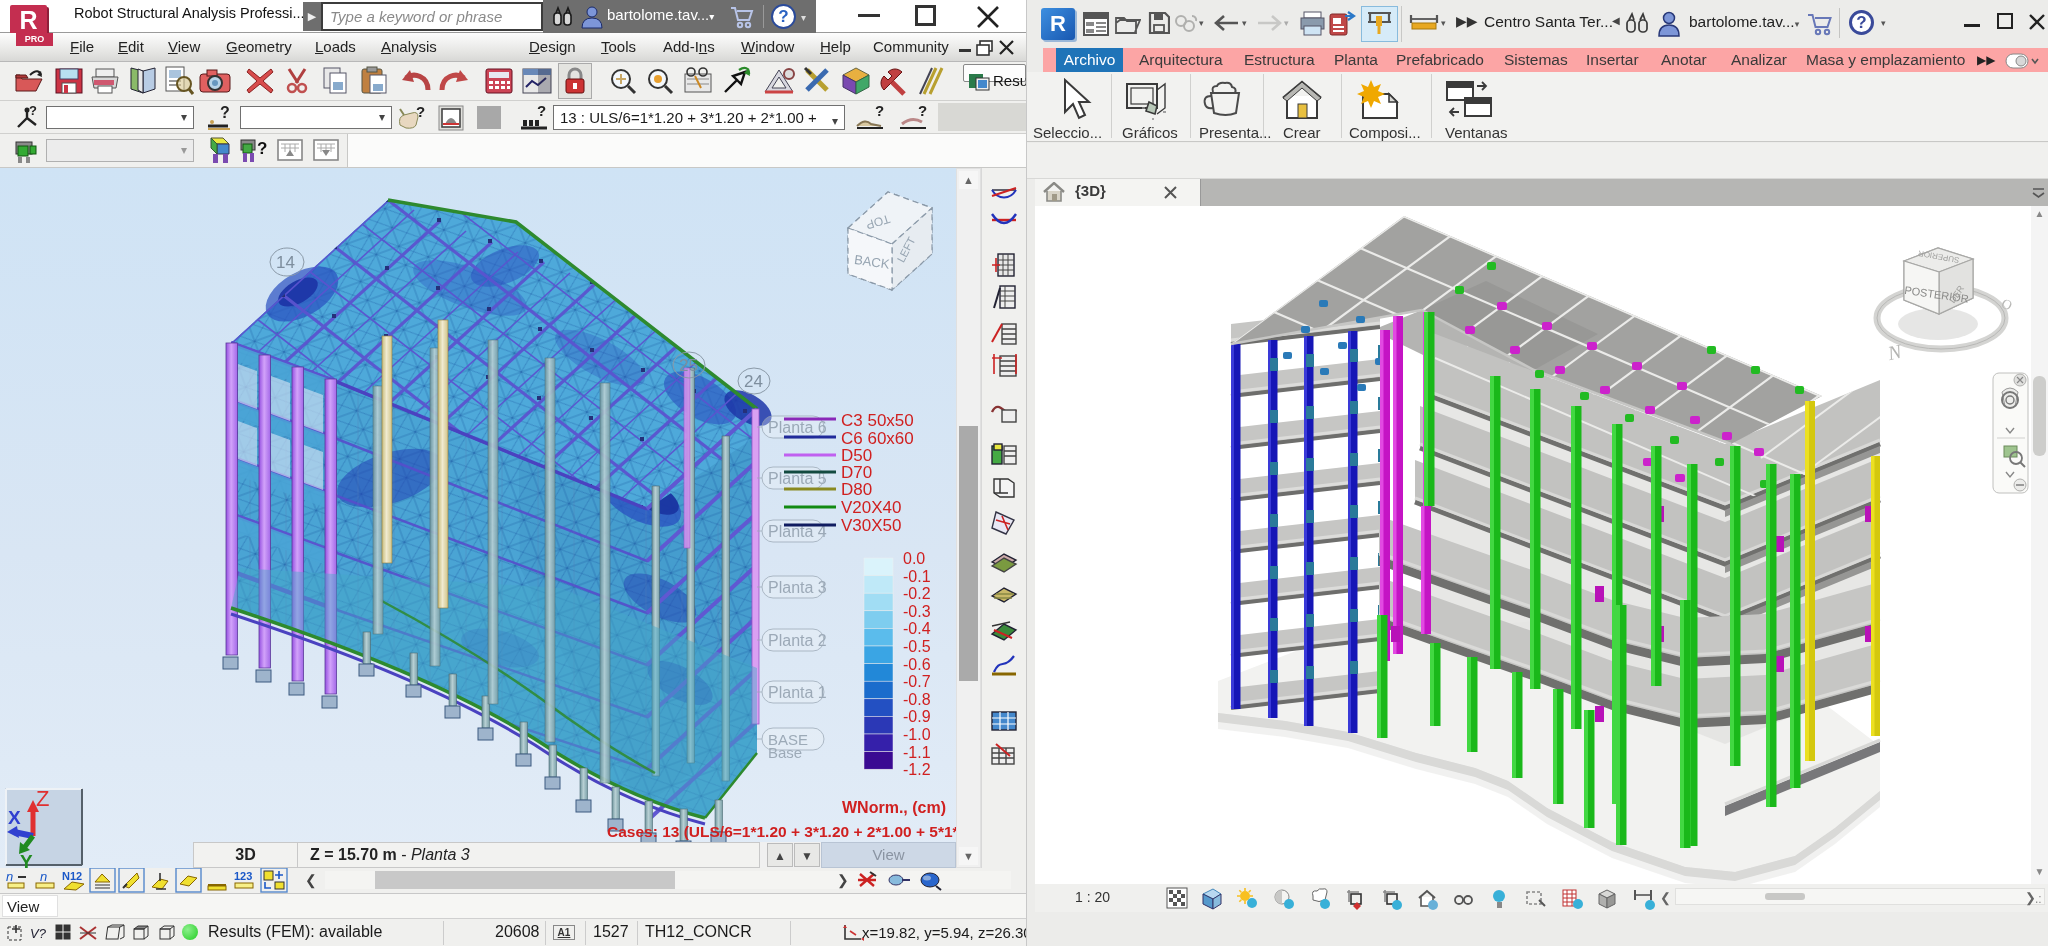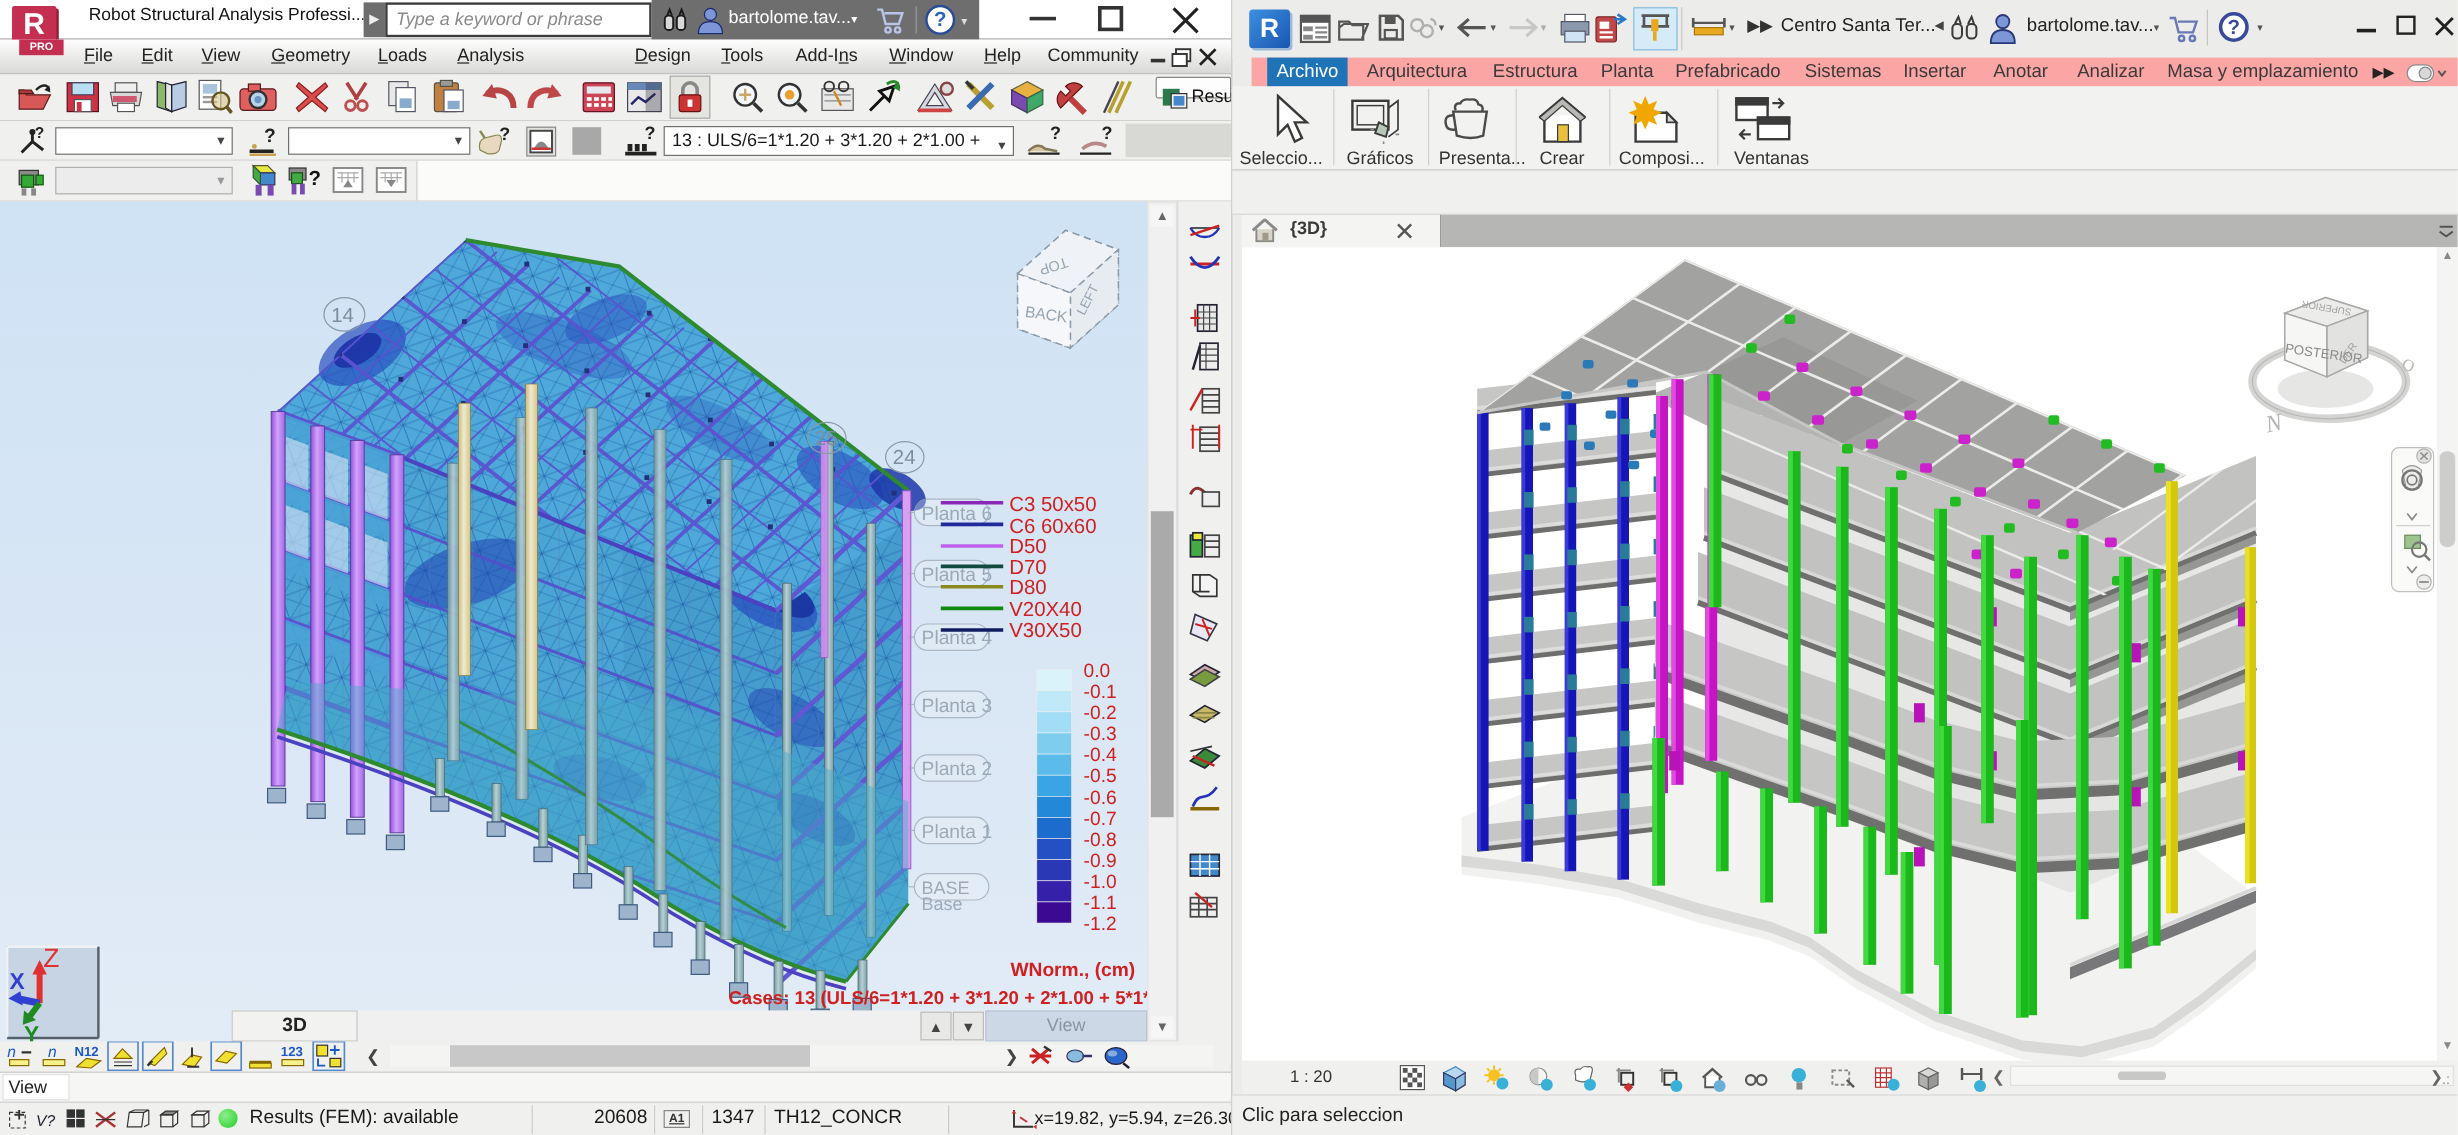--- a/index.html
+++ b/index.html
@@ -827,20 +827,21 @@
                   <rect x="0" y="4" width="22" height="16" fill="#eee" stroke="#444"></rect>
                   <path d="M0 9 h22 M0 14 h22 M7 4 v16 M14 4 v16" stroke="#444"></path>
                   <path d="M4 0 L18 12" stroke="#cc2222" stroke-width="2"></path>
                 </g>
             </g>
           </g>
         </svg>
       </div>
       <div id="r-3dbar" class="abs">
         <div class="abs" style="left:0;top:0;width:105px;height:26px;background:#f2f2f0;border:1px solid #c8c8c8;font-size:16px;font-weight:bold;color:#222;text-align:center;line-height:24px;">3D</div>
+        <div class="abs" style="left:105px;top:0;width:462px;height:26px;background:#f2f2f0;border:1px solid #c8c8c8;border-left:none;font-size:16px;color:#222;line-height:24px;padding-left:12px;"><b>Z = 15.70 m</b>&nbsp;- <i>Planta 3</i></div>
         <div class="abs" style="left:574px;top:1px;width:26px;height:24px;background:#e8e8e6;border:1px solid #bbb;color:#444;font-size:12px;text-align:center;line-height:24px;">▲</div>
         <div class="abs" style="left:601px;top:1px;width:26px;height:24px;background:#e8e8e6;border:1px solid #bbb;color:#444;font-size:12px;text-align:center;line-height:24px;">▼</div>
         <div class="abs" style="left:628px;top:0;width:135px;height:26px;background:#cdd8e6;border:1px solid #b8c4d4;color:#8a94a2;font-size:15px;text-align:center;line-height:24px;">View</div>
       </div>
     </div>
     <div id="r-hrow" class="abs">
       <svg width="1026" height="25" viewBox="0 0 1026 25">
         <g font-family="Liberation Sans, sans-serif">
           <g stroke="#1a58c8" fill="#f8f088">
             <g transform="translate(6,1)">
@@ -945,21 +946,21 @@
             </g>
         </g>
       </svg>
       <div class="abs" style="left:182px;top:5px;width:16px;height:16px;border-radius:50%;background:radial-gradient(circle at 35% 35%, #8cf08c, #22cc22);"></div>
       <div class="abs" style="left:208px;top:4px;">Results (FEM): available</div>
       <div class="abs" style="left:443px;top:2px;width:1px;height:24px;background:#ccc;"></div>
       <div class="abs" style="left:495px;top:4px;">20608</div>
       <div class="abs" style="left:545px;top:2px;width:1px;height:24px;background:#ccc;"></div>
       <div class="abs" style="left:553px;top:6px;width:22px;height:15px;border:1px solid #888;font-size:10px;text-align:center;line-height:14px;color:#333;text-decoration:underline;font-weight:bold;">A1</div>
       <div class="abs" style="left:585px;top:2px;width:1px;height:24px;background:#ccc;"></div>
-      <div class="abs" style="left:593px;top:4px;">1347</div>
+      <div class="abs" style="left:593px;top:4px;">1527</div>
       <div class="abs" style="left:637px;top:2px;width:1px;height:24px;background:#ccc;"></div>
       <div class="abs" style="left:645px;top:4px;">TH12_CONCR</div>
       <div class="abs" style="left:790px;top:2px;width:1px;height:24px;background:#ccc;"></div>
       <svg class="abs" style="left:842px;top:4px;" width="22" height="20" viewBox="0 0 22 20">
           <path d="M3 2 v14 h16" stroke="#333" stroke-width="1.6" fill="none"></path>
           <path d="M3 2 l-2 3 h4 Z M19 16 l3 -2 v4 Z" fill="#c33"></path>
           <path d="M8 8 l6 4" stroke="#c33" stroke-width="1.6"></path>
         </svg>
       <div class="abs" style="left:862px;top:5px;width:164px;overflow:hidden;font-size:15px;">x=19.82, y=5.94, z=26.30</div>
     </div>
@@ -1508,17 +1509,14 @@
               <circle cx="17" cy="17" r="5" fill="#38b0d8"></circle>
             </g>
         </g>
       </svg>
       <div class="abs" style="left:625px;top:6px;color:#666;font-size:13px;">❮</div>
       <div class="abs" style="left:640px;top:4px;width:370px;height:17px;background:#f6f6f4;border:1px solid #e0e0de;"></div>
       <div class="abs" style="left:730px;top:9px;width:40px;height:7px;background:#c8c8c6;border-radius:3px;"></div>
       <div class="abs" style="left:990px;top:6px;color:#666;font-size:13px;">❯</div>
       <div class="abs" style="left:1000px;top:8px;color:#888;font-size:12px;">.:</div>
     </div>
-    <div id="v-status" class="abs">
-      <div class="abs" style="left:8px;top:8px;font-size:16px;color:#222;">Clic para seleccion</div>
-    </div>
   </div>
 </div>
 
 </body></html>

